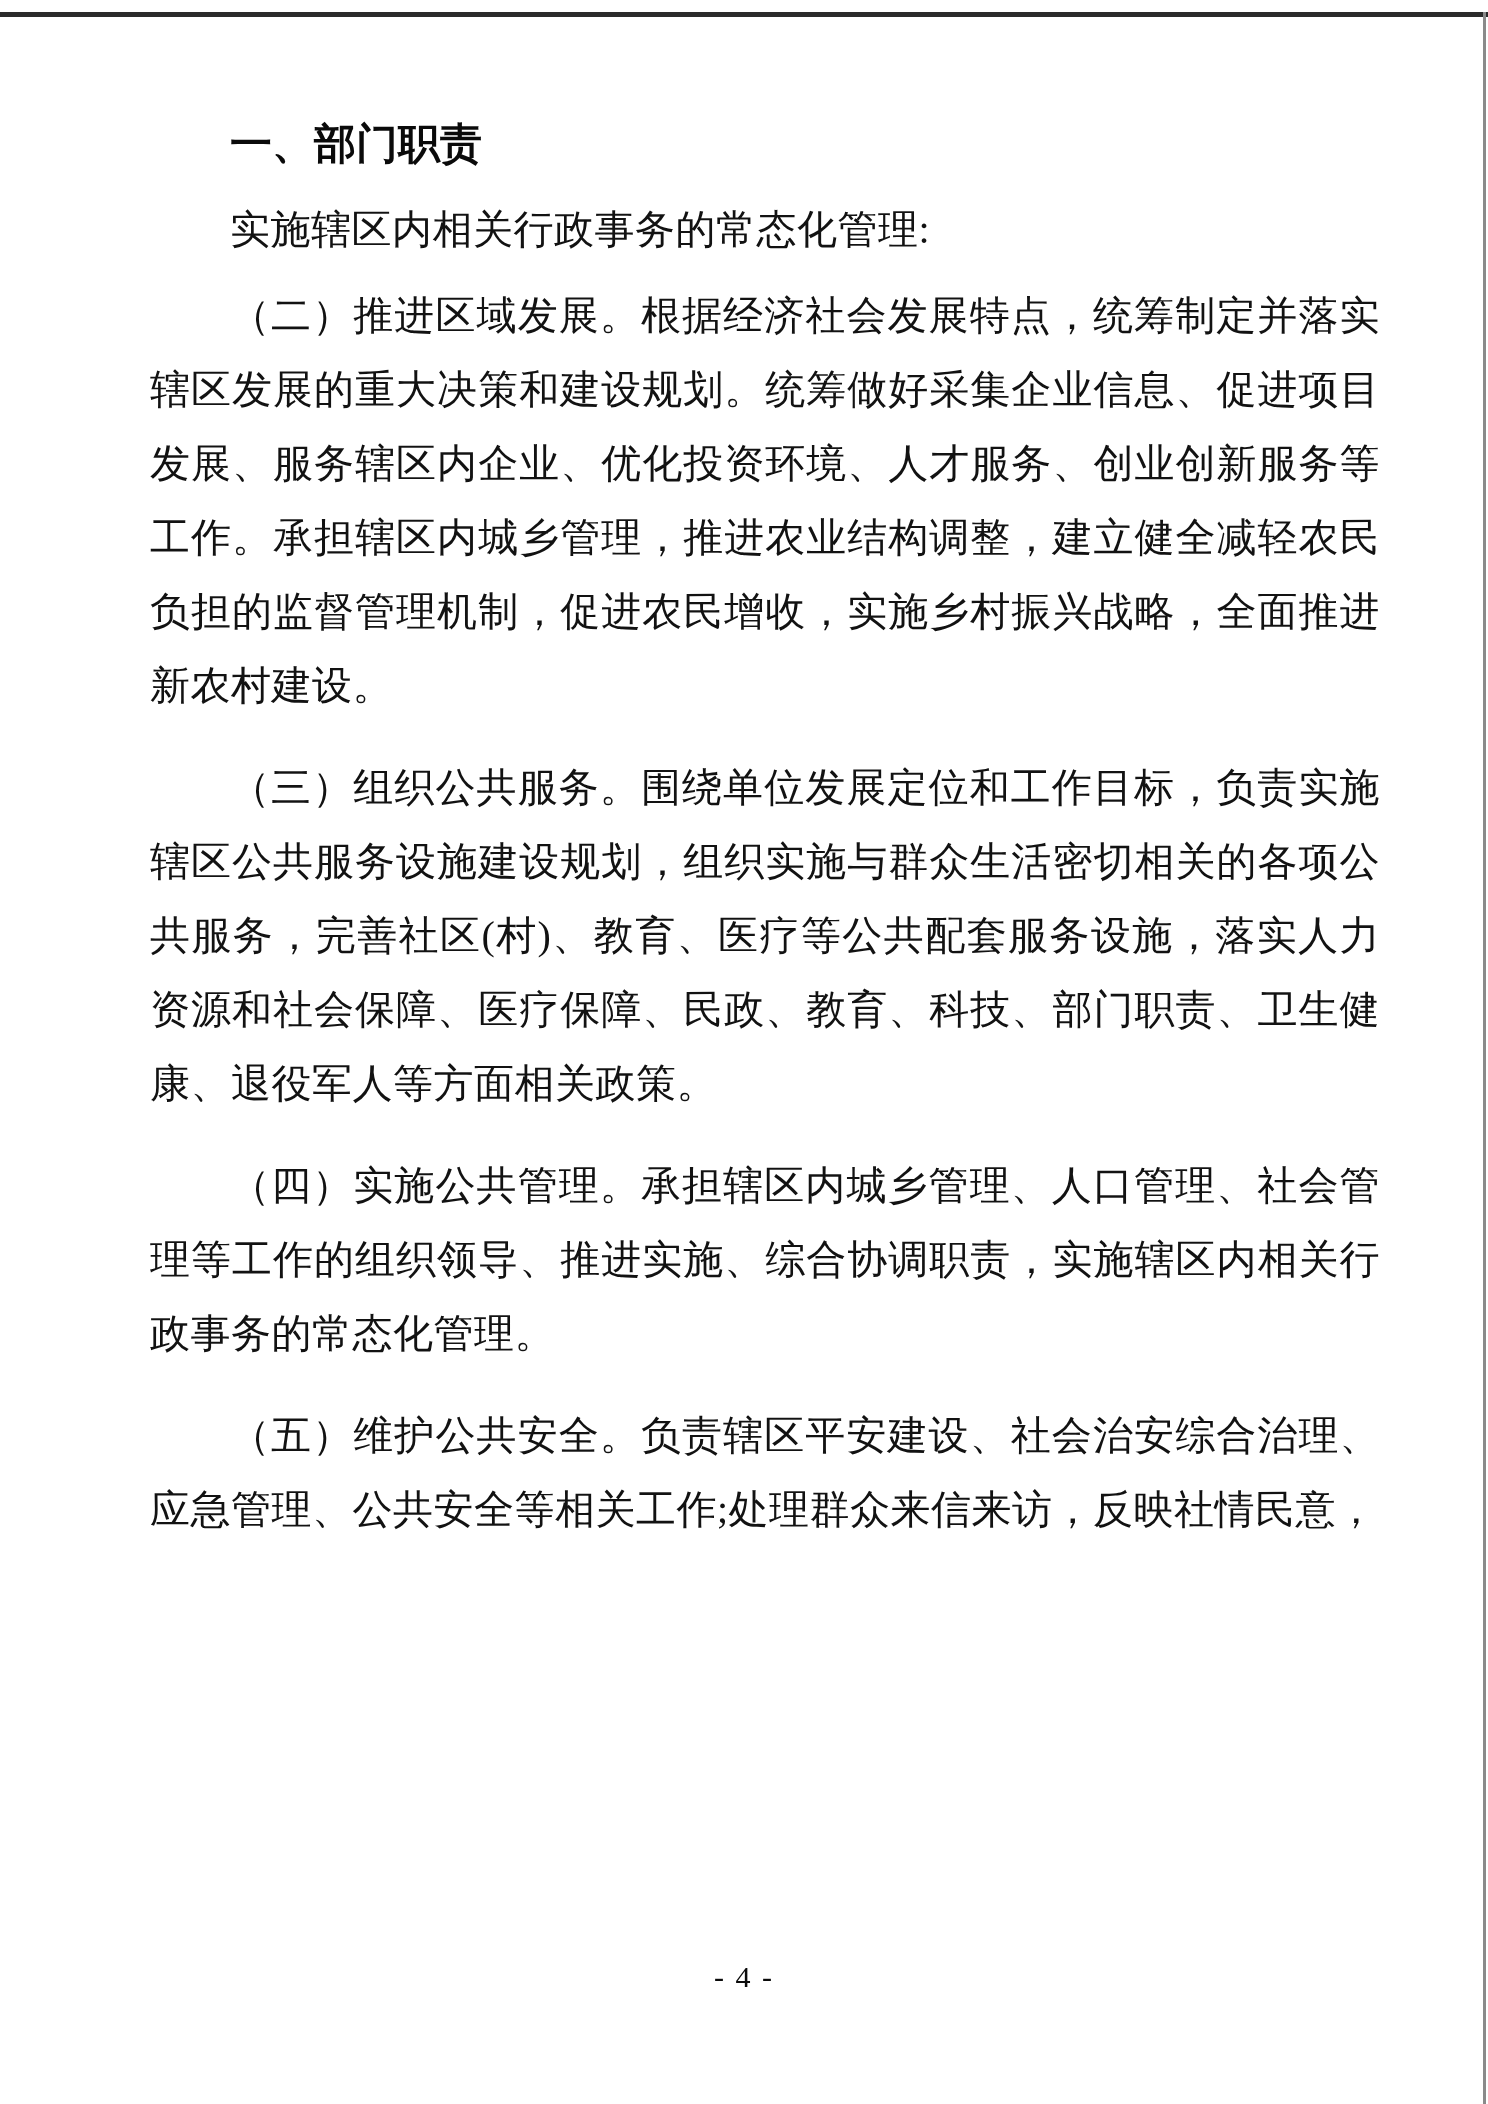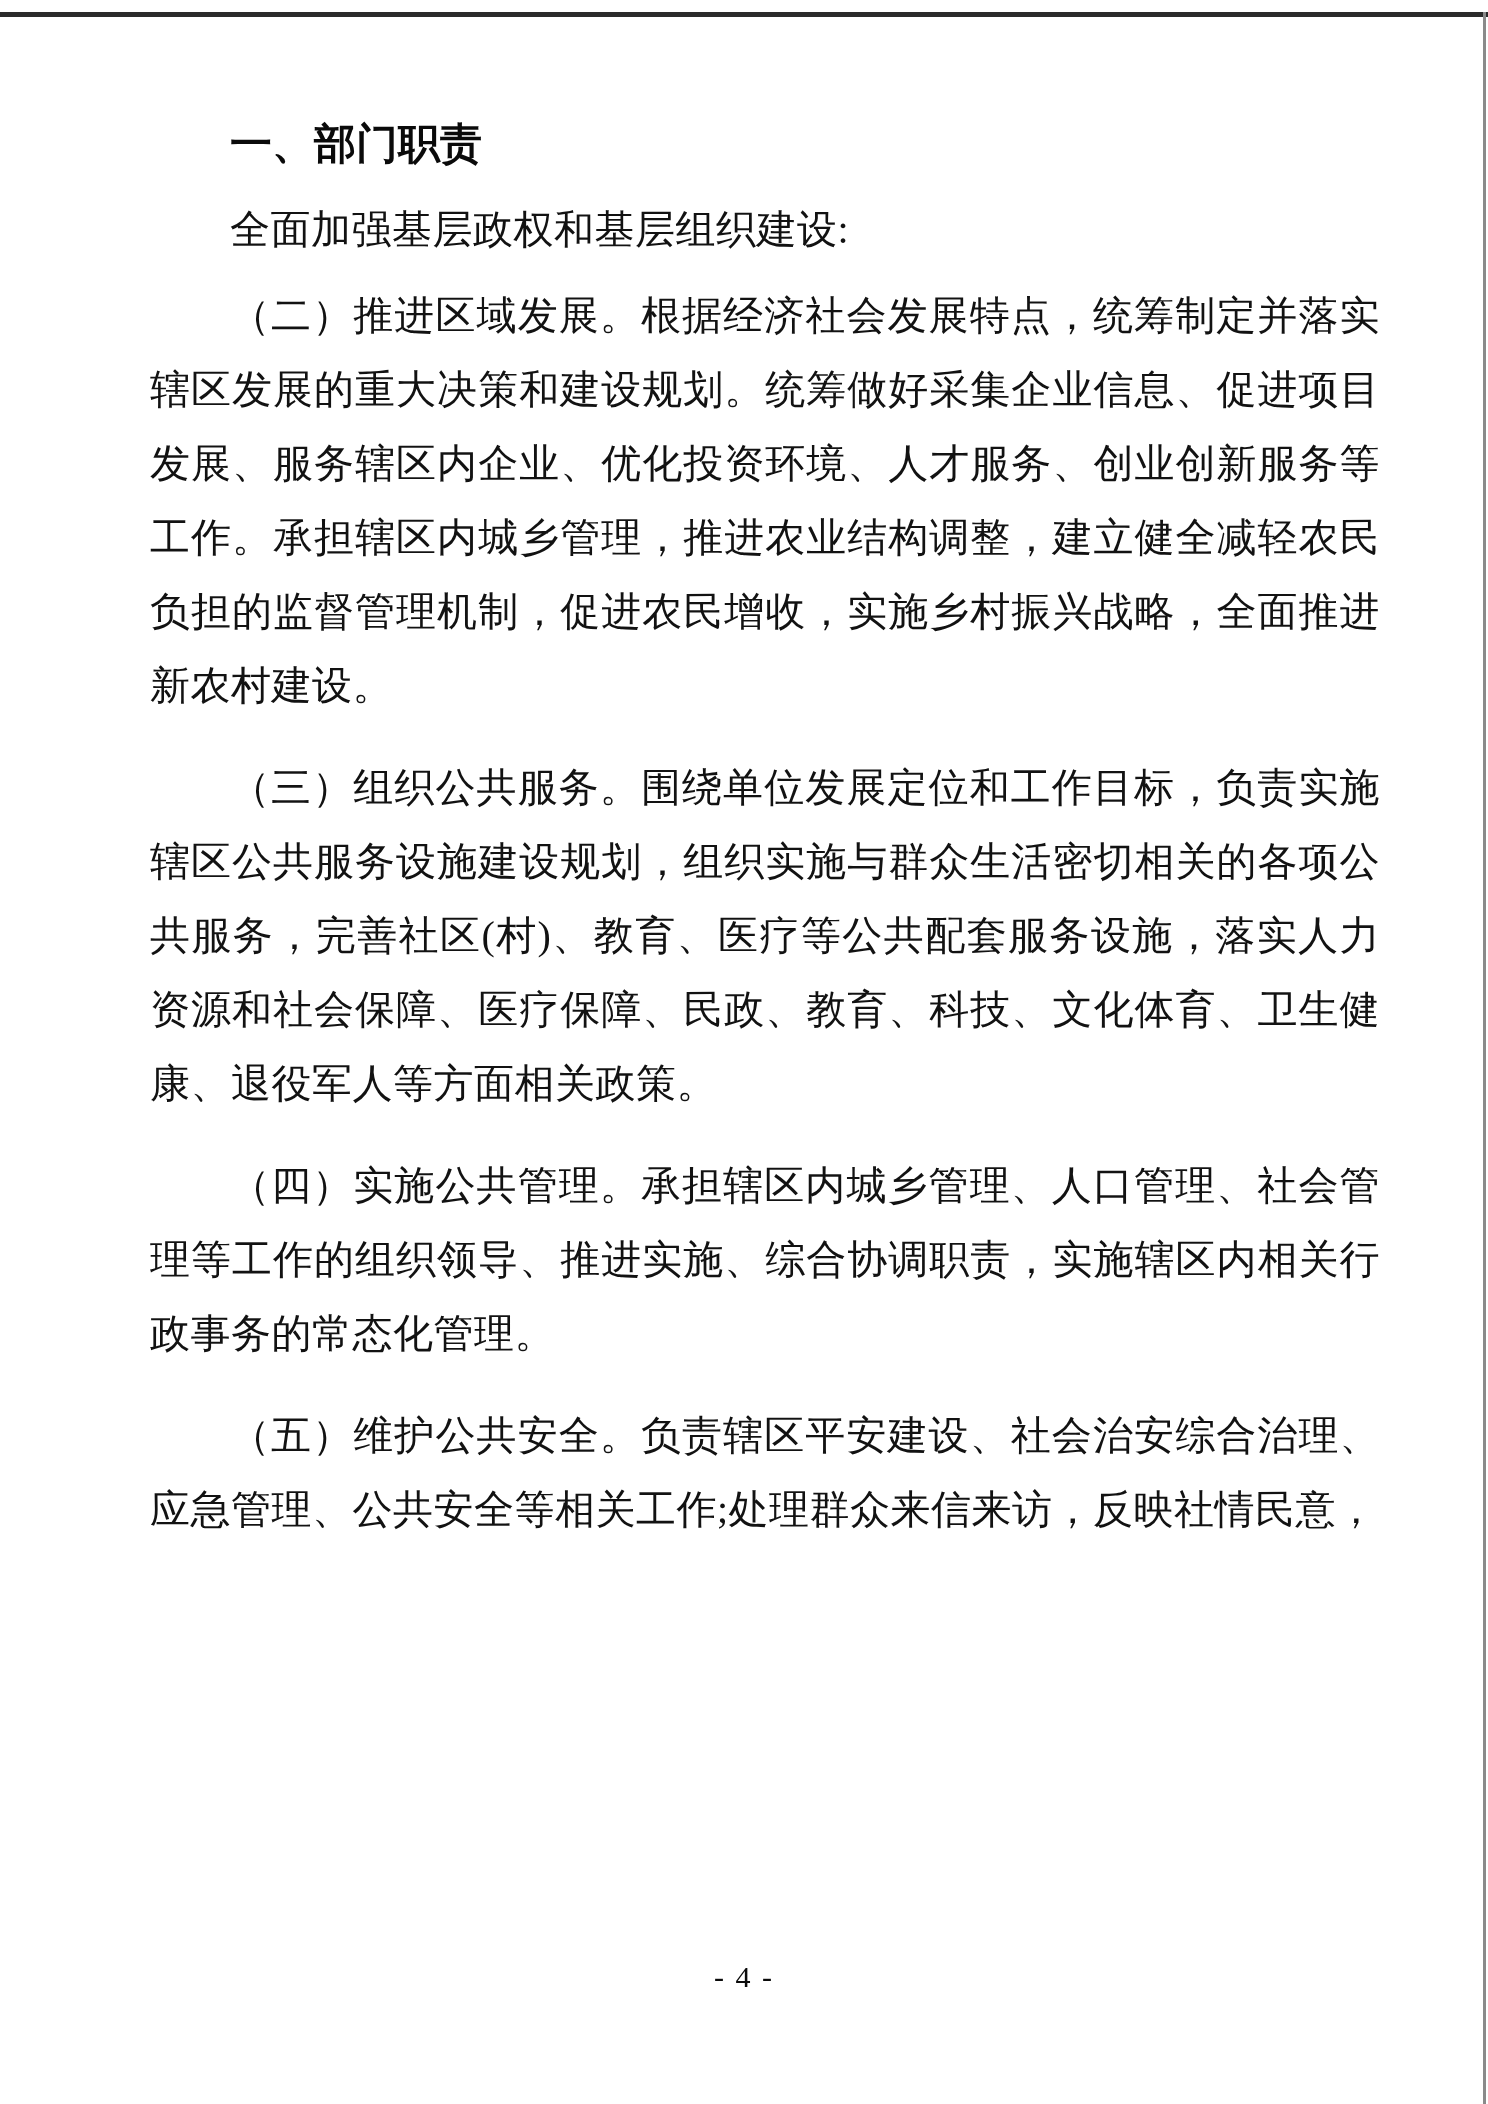--- a/index.html
+++ b/index.html
@@ -74,26 +74,26 @@
 </head>
 <body>
 
 <div class="page">
   <div class="top-bar"></div>
   <div class="right-edge-line"></div>
 
   <div class="content">
     <h2 class="heading">一、部门职责</h2>
 
-    <p class="para intro">全面加强基层政权和基层组织建设:</p>
+    <p class="para intro">实施辖区内相关行政事务的常态化管理:</p>
 
 
     <p class="para">（二）推进区域发展。根据经济社会发展特点，统筹制定并落实辖区发展的重大决策和建设规划。统筹做好采集企业信息、促进项目发展、服务辖区内企业、优化投资环境、人才服务、创业创新服务等工作。承担辖区内城乡管理，推进农业结构调整，建立健全减轻农民负担的监督管理机制，促进农民增收，实施乡村振兴战略，全面推进新农村建设。</p>
 
-    <p class="para">（三）组织公共服务。围绕单位发展定位和工作目标，负责实施辖区公共服务设施建设规划，组织实施与群众生活密切相关的各项公共服务，完善社区(村)、教育、医疗等公共配套服务设施，落实人力资源和社会保障、医疗保障、民政、教育、科技、文化体育、卫生健康、退役军人等方面相关政策。</p>
+    <p class="para">（三）组织公共服务。围绕单位发展定位和工作目标，负责实施辖区公共服务设施建设规划，组织实施与群众生活密切相关的各项公共服务，完善社区(村)、教育、医疗等公共配套服务设施，落实人力资源和社会保障、医疗保障、民政、教育、科技、部门职责、卫生健康、退役军人等方面相关政策。</p>
 
     <p class="para">（四）实施公共管理。承担辖区内城乡管理、人口管理、社会管理等工作的组织领导、推进实施、综合协调职责，实施辖区内相关行政事务的常态化管理。</p>
 
     <p class="para">（五）维护公共安全。负责辖区平安建设、社会治安综合治理、应急管理、公共安全等相关工作;处理群众来信来访，反映社情民意，</p>
   </div>
 
   <div class="footer">- 4 -</div>
 </div>
 
 </body></html>

